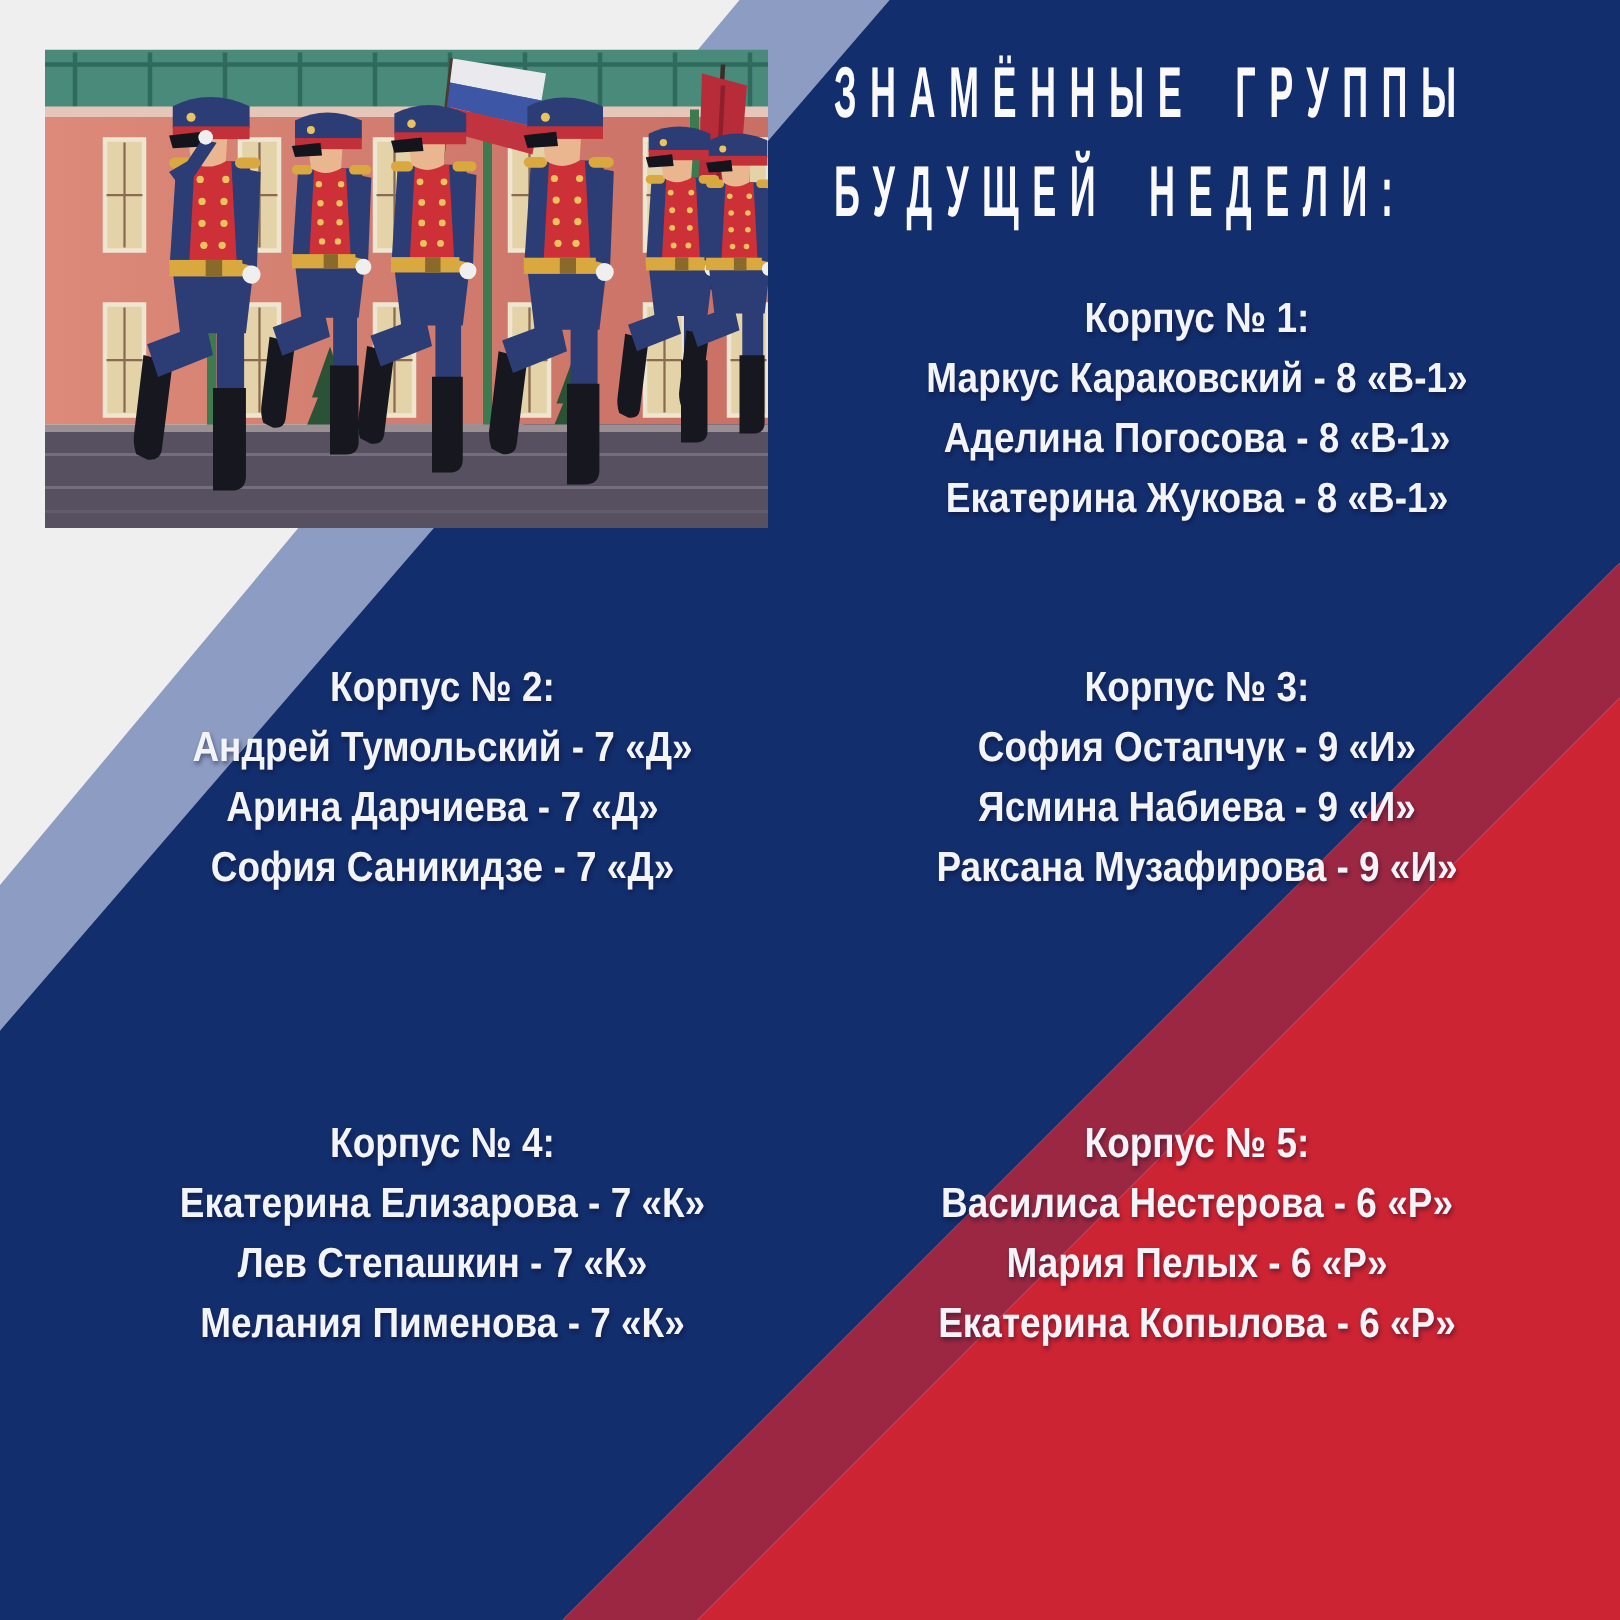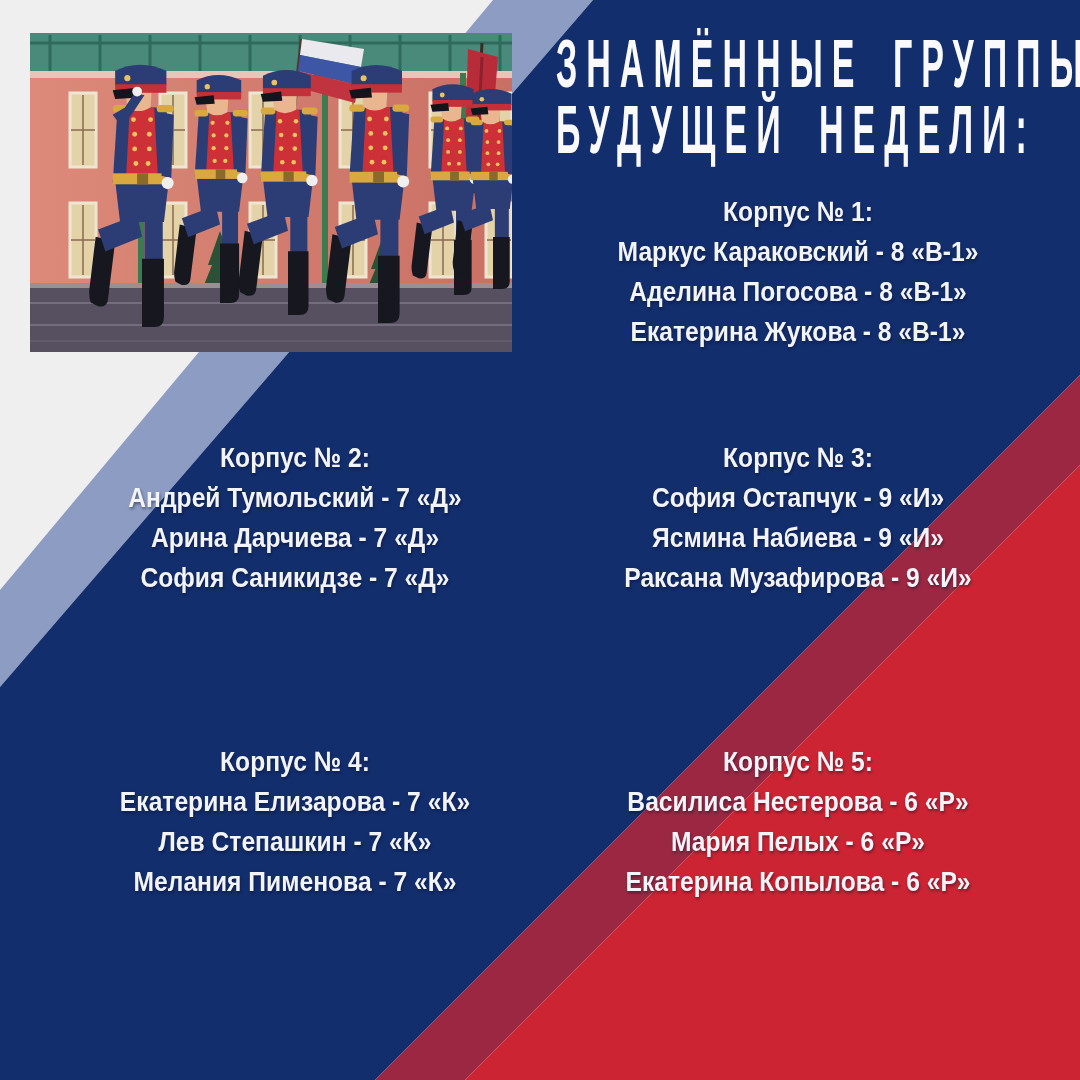--- a/index.html
+++ b/index.html
@@ -8,21 +8,21 @@
     font-family:"Liberation Sans","DejaVu Sans",sans-serif;
     background:#f0eff0;
   }
   .bg{position:absolute;left:0;top:0;width:1080px;height:1080px;}
   .photo{
     position:absolute;left:30px;top:33px;width:482px;height:319px;
     box-shadow:0 0 0 0 rgba(0,0,0,0);
   }
   .title{
     position:absolute;left:556px;top:30px;width:520px;
-    color:#fafafc;font-weight:bold;font-size:68px;line-height:66px;
+    color:#fafafc;font-weight:bold;font-size:48px;line-height:66px;
     white-space:nowrap;
   }
   .title .tline{
     display:inline-block;transform:scaleX(0.5);transform-origin:left center;
     letter-spacing:18px;word-spacing:22px;
   }
   .title .tline{display:block;height:66px;}
   .sec{
     position:absolute;width:480px;text-align:center;
     color:#f3f4f8;font-weight:bold;font-size:28px;line-height:40px;

